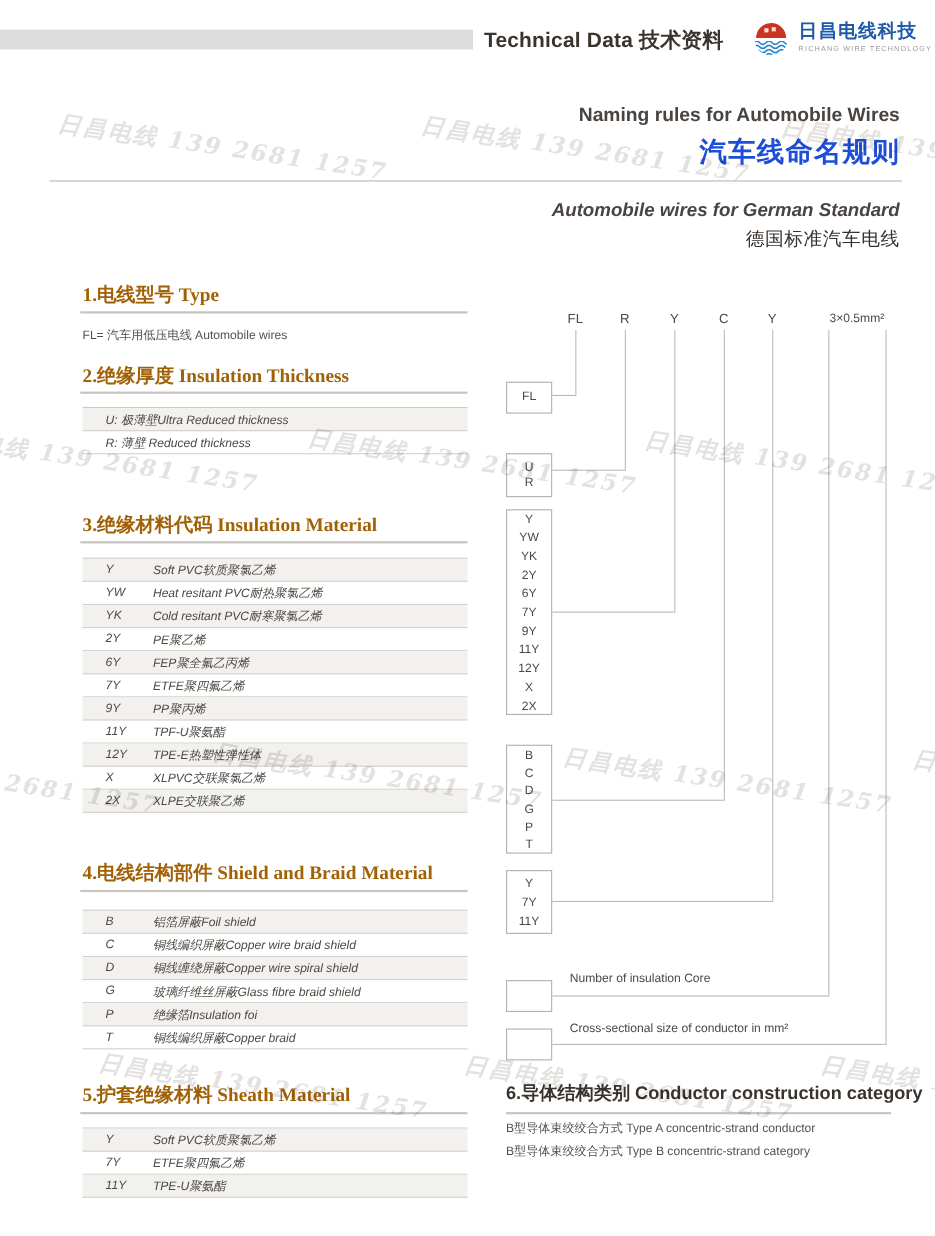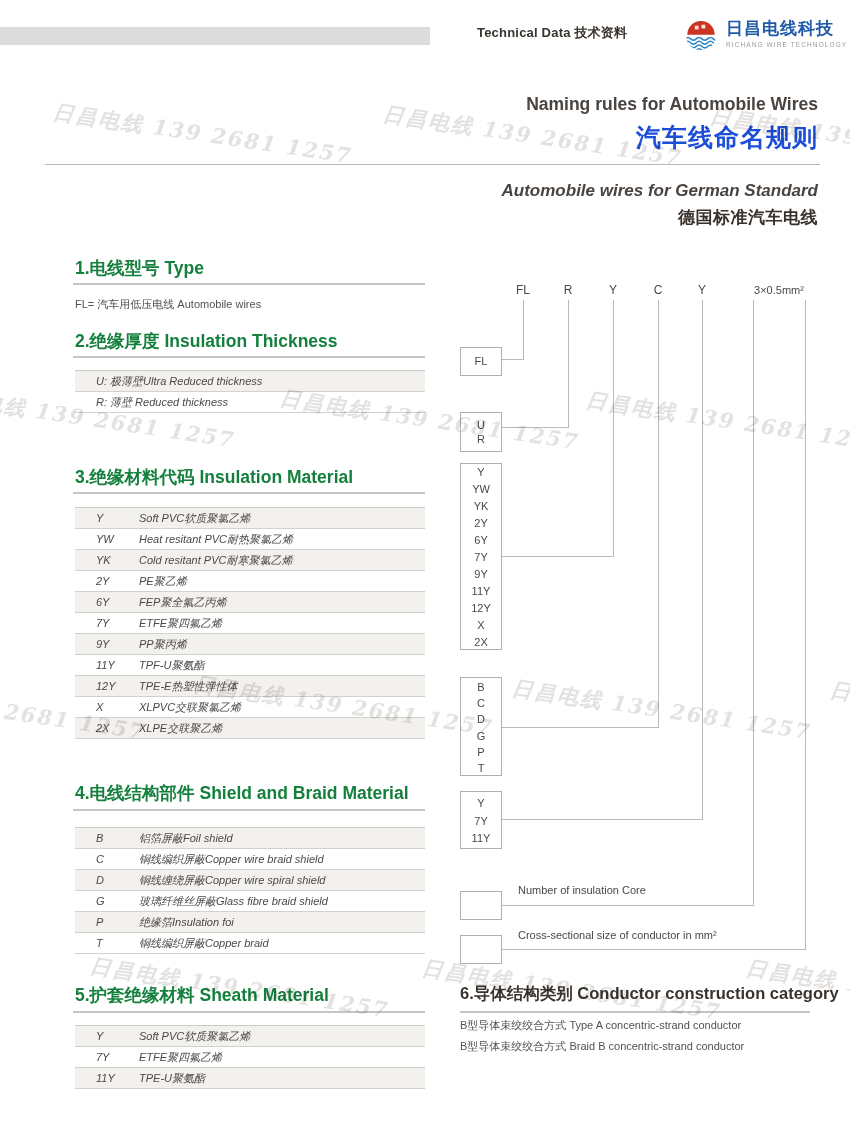--- a/index.html
+++ b/index.html
@@ -12,33 +12,33 @@
   
   .wm-layer { position:absolute; inset:0; z-index:5; pointer-events:none; mix-blend-mode:multiply; }
   .wm {
     position:absolute; white-space:nowrap;
     font-family:"DejaVu Serif", serif; font-style:italic; font-weight:bold;
     font-size:21px; letter-spacing:2px; color:#e4e2e0;
     transform:rotate(8.5deg); transform-origin:left top;
   }
   
   .header-bar { position:absolute; left:0; top:27px; width:430px; height:18px; background:#dcdcdc; }
-  .header-title { position:absolute; left:440px; top:24px; font-size:13px; font-weight:bold; color:#3a342f; letter-spacing:0.2px;margin-left:37px; }
+  .header-title { position:absolute; left:440px; top:24px; font-size:19px; font-weight:bold; color:#3a342f; letter-spacing:0.2px; }
   .logo { position:absolute; left:684px; top:18px; display:flex; align-items:flex-start; }
   .logo-text { margin-left:8px; }
   .logo-name { font-size:17px; font-weight:bold; color:#1e5aa8; letter-spacing:1px; line-height:22px; }
   .logo-sub { font-size:6.5px; color:#9a9a9a; letter-spacing:1.1px; margin-top:1px; }
   
   .title-en { position:absolute; right:32px; top:94px; font-size:17.5px; font-weight:bold; color:#4a4440; }
   .title-zh { position:absolute; right:32px; top:121px; font-size:25px; font-weight:bold; color:#1d4ed8; letter-spacing:1px; }
   .divider { position:absolute; left:45px; top:164px; width:775px; height:1px; background:#b9b6b3; }
   .subtitle-en { position:absolute; right:32px; top:181px; font-size:17px; font-weight:bold; color:#4a4440;font-style:italic; }
-  .subtitle-zh { position:absolute; right:32px; top:206px; font-size:17px; font-weight:bold; color:#37302b; letter-spacing:0.5px; }
-  
-  .sec-heading { position:absolute; left:75px; font-size:17.5px; font-weight:bold; color:#15803d; white-space:nowrap; }
+  .subtitle-zh { position:absolute; right:32px; top:206px; font-size:17px; font-weight:normal; color:#37302b; letter-spacing:0.5px; }
+  
+  .sec-heading { position:absolute; left:75px; font-size:17.5px; font-weight:bold; color:#a16207; white-space:nowrap;font-family:Liberation Serif, serif; }
   .sec-underline { position:absolute; left:73px; width:352px; height:2px; background:#c7c4c1; }
   .sec-note { position:absolute; left:75px; font-size:11px; color:#55514d;text-align:right; }
   .tbl { position:absolute; left:75px; width:350px; border-top:1px solid #cbc9c6; }
   .tbl .row {
     height:21px; display:flex; align-items:center;
     border-bottom:1px solid #d3d1ce; font-size:11px; color:#4b4845;font-style:italic;
   }
   .tbl .row:nth-child(odd) { background:#f2f1ee; }
   .tbl .code { width:64px; padding-left:21px; flex-shrink:0; }
   .tbl .single { padding-left:21px; }
@@ -199,21 +199,21 @@
       </div>
     <div class="row">
         <span class="code">11Y</span>
         <span class="desc">TPE-U聚氨酯</span>
       </div>
   </div>
 
   <div class="sec6-heading">6.导体结构类别 Conductor construction category</div>
   <div class="sec6-underline"></div>
   <div class="sec6-line" style="top:1018px">B型导体束绞绞合方式 Type A concentric-strand conductor</div>
-  <div class="sec6-line" style="top:1039px">B型导体束绞绞合方式 Braid B concentric-strand conductor</div>
+  <div class="sec6-line" style="top:1039px">B型导体束绞绞合方式 Type B concentric-strand category</div>
 
   <div class="dg-label" style="left:503px">FL</div>
   <div class="dg-label" style="left:548px">R</div>
   <div class="dg-label" style="left:593px">Y</div>
   <div class="dg-label" style="left:638px">C</div>
   <div class="dg-label" style="left:682px">Y</div>
   <div class="dg-label wide" style="left:735px;top:284px">3×0.5mm²</div>
 
   <div class="dg-vline" style="left:523px;top:300px;height:59px"></div>
   <div class="dg-vline" style="left:568px;top:300px;height:127px"></div>

